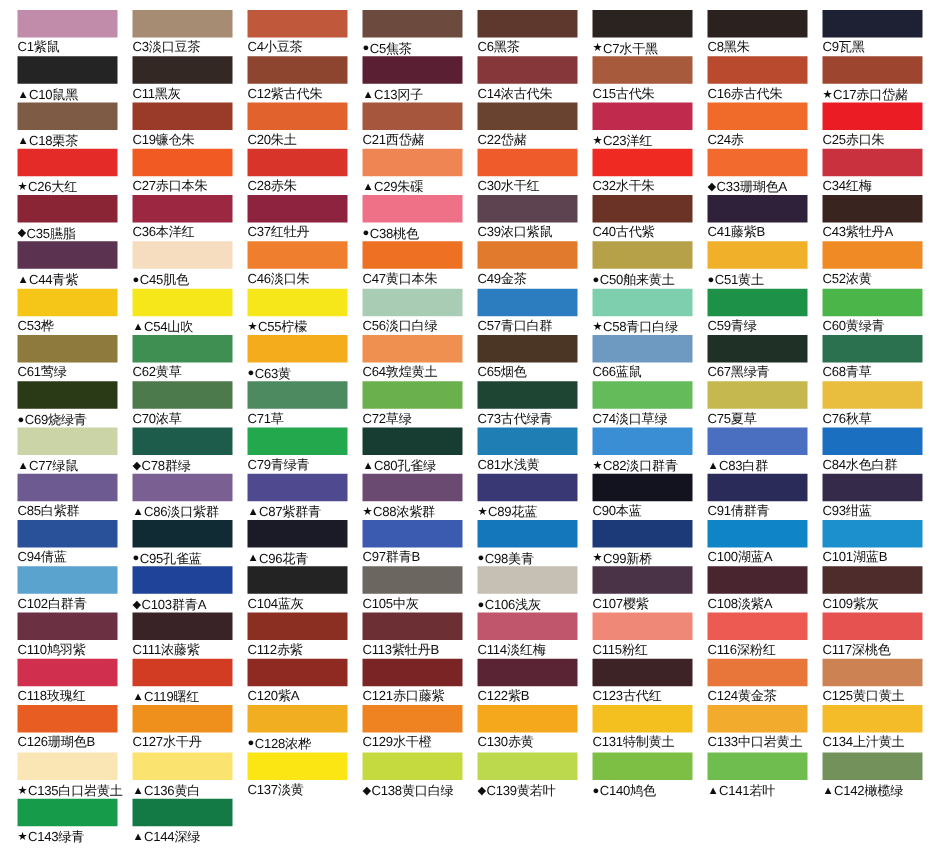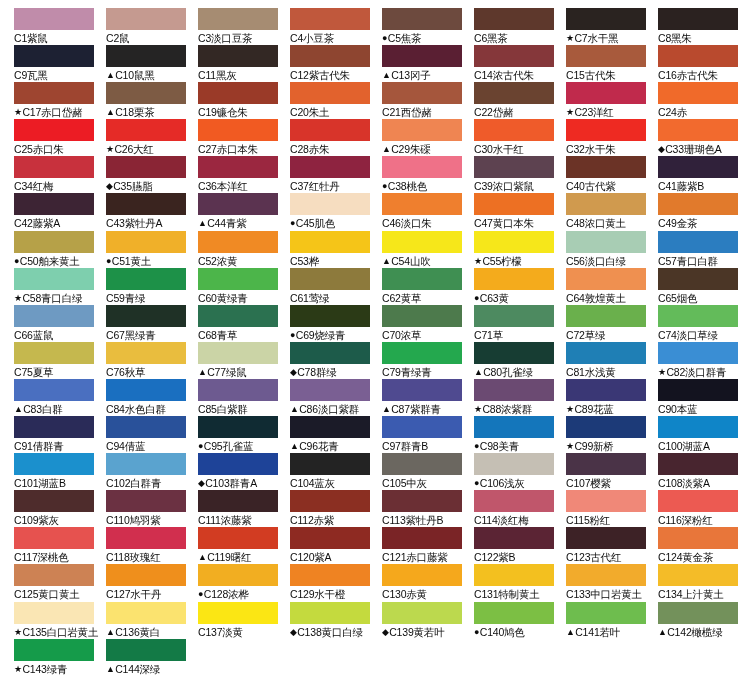--- a/index.html
+++ b/index.html
@@ -57,24 +57,20 @@
 </head>
 <body>
 
 <div id="chart">
   <div class="grid">
       <div class="cell">
         <span class="sw" style="background-color: rgb(192, 140, 170);"></span>
         <span class="lbl"><span>C1</span><span>紫鼠</span></span>
       </div>
       <div class="cell">
-        <span class="sw" style="background-color: rgb(197, 154, 144);"></span>
-        <span class="lbl"><span>C2</span><span>鼠</span></span>
-      </div>
-      <div class="cell">
         <span class="sw" style="background-color: rgb(166, 140, 114);"></span>
         <span class="lbl"><span>C3</span><span>淡口豆茶</span></span>
       </div>
       <div class="cell">
         <span class="sw" style="background-color: rgb(192, 88, 60);"></span>
         <span class="lbl"><span>C4</span><span>小豆茶</span></span>
       </div>
       <div class="cell">
         <span class="sw" style="background-color: rgb(109, 74, 62);"></span>
         <span class="lbl"><span class="mk">●</span><span>C5</span><span>焦茶</span></span>
@@ -213,48 +209,40 @@
       </div>
       <div class="cell">
         <span class="sw" style="background-color: rgb(107, 51, 38);"></span>
         <span class="lbl"><span>C40</span><span>古代紫</span></span>
       </div>
       <div class="cell">
         <span class="sw" style="background-color: rgb(48, 33, 58);"></span>
         <span class="lbl"><span>C41</span><span>藤紫B</span></span>
       </div>
       <div class="cell">
-        <span class="sw" style="background-color: rgb(61, 36, 52);"></span>
-        <span class="lbl"><span>C42</span><span>藤紫A</span></span>
-      </div>
-      <div class="cell">
         <span class="sw" style="background-color: rgb(58, 36, 31);"></span>
         <span class="lbl"><span>C43</span><span>紫牡丹A</span></span>
       </div>
       <div class="cell">
         <span class="sw" style="background-color: rgb(91, 51, 80);"></span>
         <span class="lbl"><span class="mk">▲</span><span>C44</span><span>青紫</span></span>
       </div>
       <div class="cell">
         <span class="sw" style="background-color: rgb(246, 221, 192);"></span>
         <span class="lbl"><span class="mk">●</span><span>C45</span><span>肌色</span></span>
       </div>
       <div class="cell">
         <span class="sw" style="background-color: rgb(239, 127, 46);"></span>
         <span class="lbl"><span>C46</span><span>淡口朱</span></span>
       </div>
       <div class="cell">
         <span class="sw" style="background-color: rgb(237, 112, 35);"></span>
         <span class="lbl"><span>C47</span><span>黄口本朱</span></span>
       </div>
       <div class="cell">
-        <span class="sw" style="background-color: rgb(208, 154, 78);"></span>
-        <span class="lbl"><span>C48</span><span>浓口黄土</span></span>
-      </div>
-      <div class="cell">
         <span class="sw" style="background-color: rgb(225, 122, 44);"></span>
         <span class="lbl"><span>C49</span><span>金茶</span></span>
       </div>
       <div class="cell">
         <span class="sw" style="background-color: rgb(182, 161, 72);"></span>
         <span class="lbl"><span class="mk">●</span><span>C50</span><span>舶来黄土</span></span>
       </div>
       <div class="cell">
         <span class="sw" style="background-color: rgb(240, 176, 41);"></span>
         <span class="lbl"><span class="mk">●</span><span>C51</span><span>黄土</span></span>
@@ -337,20 +325,24 @@
       </div>
       <div class="cell">
         <span class="sw" style="background-color: rgb(77, 138, 96);"></span>
         <span class="lbl"><span>C71</span><span>草</span></span>
       </div>
       <div class="cell">
         <span class="sw" style="background-color: rgb(106, 176, 76);"></span>
         <span class="lbl"><span>C72</span><span>草绿</span></span>
       </div>
       <div class="cell">
+        <span class="sw" style="background-color: rgb(30, 69, 51);"></span>
+        <span class="lbl"><span>C73</span><span>古代绿青</span></span>
+      </div>
+      <div class="cell">
         <span class="sw" style="background-color: rgb(99, 187, 90);"></span>
         <span class="lbl"><span>C74</span><span>淡口草绿</span></span>
       </div>
       <div class="cell">
         <span class="sw" style="background-color: rgb(197, 184, 78);"></span>
         <span class="lbl"><span>C75</span><span>夏草</span></span>
       </div>
       <div class="cell">
         <span class="sw" style="background-color: rgb(233, 189, 62);"></span>
         <span class="lbl"><span>C76</span><span>秋草</span></span>
@@ -409,20 +401,24 @@
       </div>
       <div class="cell">
         <span class="sw" style="background-color: rgb(19, 19, 31);"></span>
         <span class="lbl"><span>C90</span><span>本蓝</span></span>
       </div>
       <div class="cell">
         <span class="sw" style="background-color: rgb(42, 43, 88);"></span>
         <span class="lbl"><span>C91</span><span>倩群青</span></span>
       </div>
       <div class="cell">
+        <span class="sw" style="background-color: rgb(54, 42, 74);"></span>
+        <span class="lbl"><span>C93</span><span>绀蓝</span></span>
+      </div>
+      <div class="cell">
         <span class="sw" style="background-color: rgb(41, 81, 154);"></span>
         <span class="lbl"><span>C94</span><span>倩蓝</span></span>
       </div>
       <div class="cell">
         <span class="sw" style="background-color: rgb(16, 43, 51);"></span>
         <span class="lbl"><span class="mk">●</span><span>C95</span><span>孔雀蓝</span></span>
       </div>
       <div class="cell">
         <span class="sw" style="background-color: rgb(27, 27, 40);"></span>
         <span class="lbl"><span class="mk">▲</span><span>C96</span><span>花青</span></span>
@@ -535,20 +531,24 @@
         <span class="sw" style="background-color: rgb(61, 34, 38);"></span>
         <span class="lbl"><span>C123</span><span>古代红</span></span>
       </div>
       <div class="cell">
         <span class="sw" style="background-color: rgb(232, 118, 58);"></span>
         <span class="lbl"><span>C124</span><span>黄金茶</span></span>
       </div>
       <div class="cell">
         <span class="sw" style="background-color: rgb(205, 130, 84);"></span>
         <span class="lbl"><span>C125</span><span>黄口黄土</span></span>
+      </div>
+      <div class="cell">
+        <span class="sw" style="background-color: rgb(232, 94, 34);"></span>
+        <span class="lbl"><span>C126</span><span>珊瑚色B</span></span>
       </div>
       <div class="cell">
         <span class="sw" style="background-color: rgb(239, 143, 28);"></span>
         <span class="lbl"><span>C127</span><span>水干丹</span></span>
       </div>
       <div class="cell">
         <span class="sw" style="background-color: rgb(242, 174, 33);"></span>
         <span class="lbl"><span class="mk">●</span><span>C128</span><span>浓桦</span></span>
       </div>
       <div class="cell">

